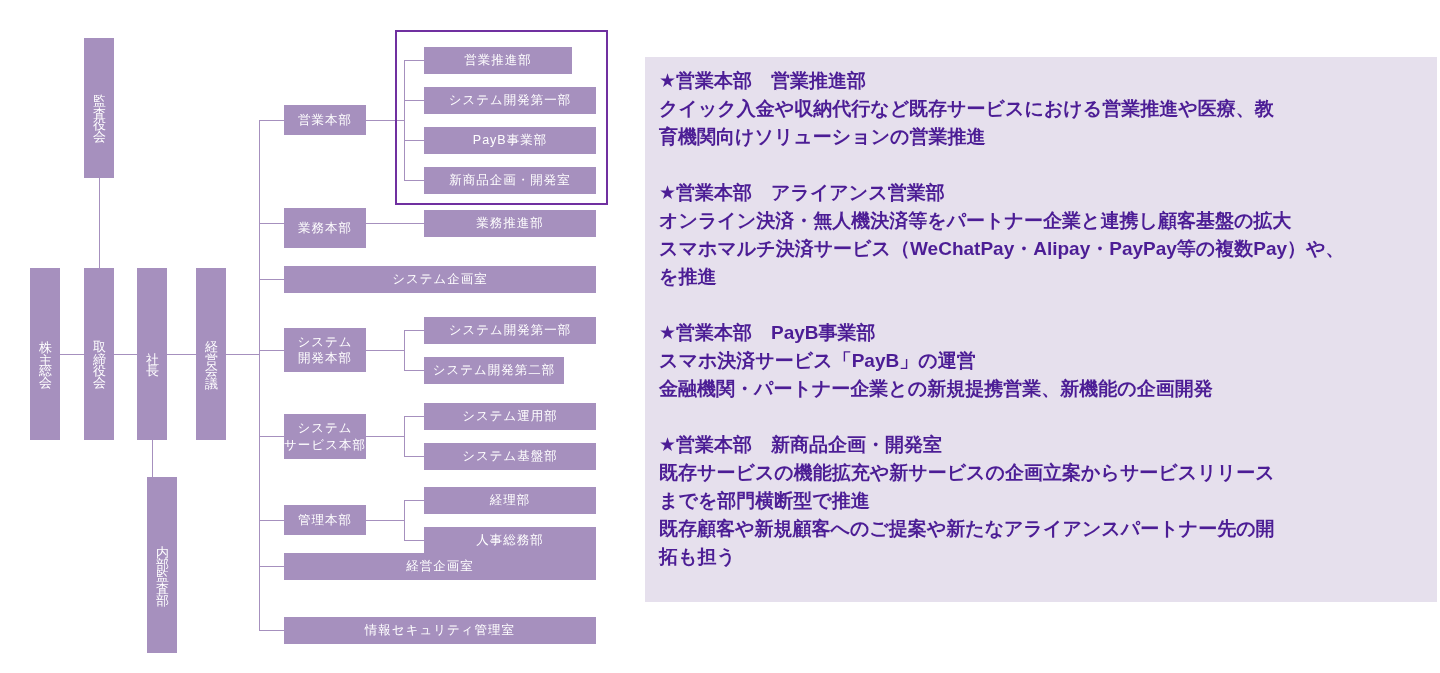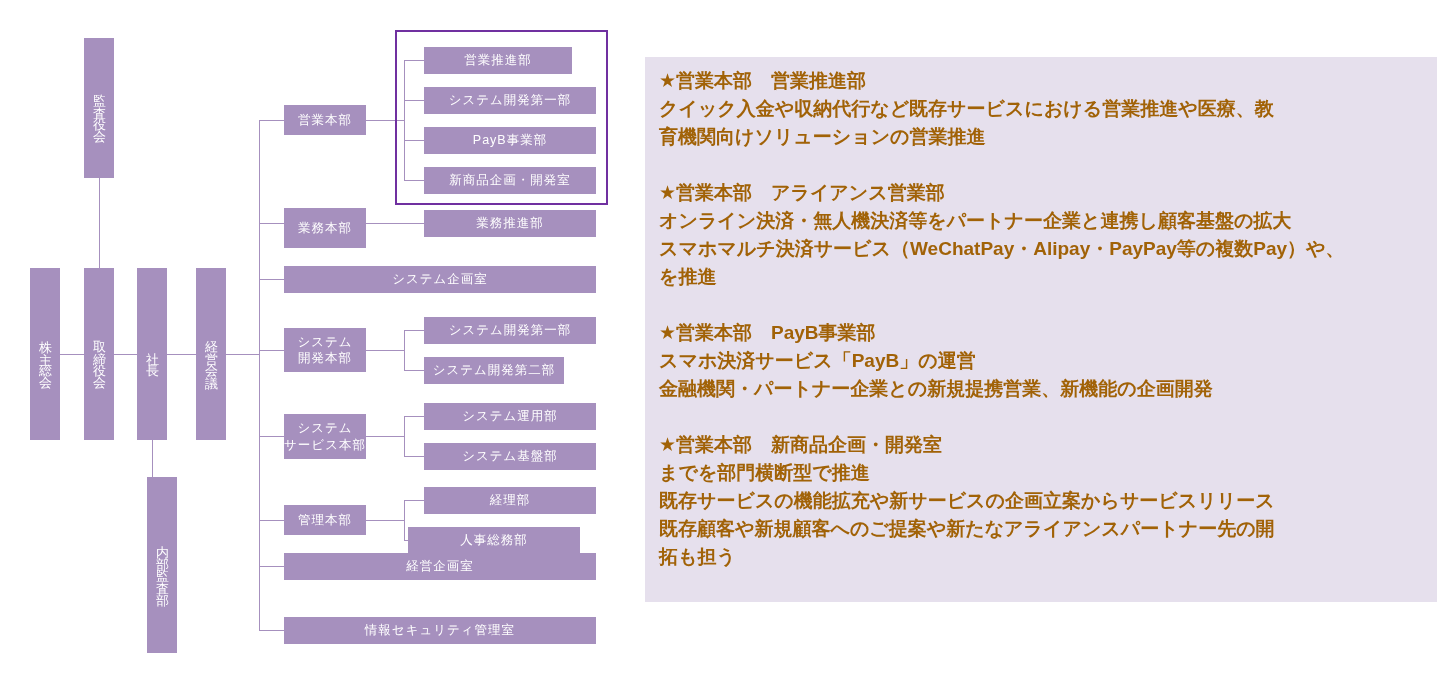--- a/index.html
+++ b/index.html
@@ -18,21 +18,21 @@
           writing-mode:vertical-rl; text-orientation:upright;
           font-size:13px; letter-spacing:12px; }
   
   .line { position:absolute; background:#A690BE; }
   
   .hl { position:absolute; border:2.5px solid #7030A0; background:transparent; }
 
   
   .panel { position:absolute; left:645px; top:57px; width:792px; height:545px;
            background:#E6E0ED; padding:10px 14px; font-weight:bold;
-           font-size:19px; line-height:28px; color:#a16207; }
+           font-size:19px; line-height:28px; color:#4c1d95; }
   .sec + .sec { margin-top:28px; }
   .sec-title, .sec-line { white-space:nowrap; }
 </style>
 </head>
 <body>
 
 <div class="stage">
 
   <div class="line" style="left:99px;top:178px;width:1px;height:90px;"></div>
   <div class="line" style="left:60px;top:354px;width:24px;height:1px;"></div>
@@ -95,21 +95,21 @@
   <div class="hbox" style="left:424px;top:47px;width:148px;height:27px;">営業推進部</div>
   <div class="hbox" style="left:424px;top:87px;width:172px;height:27px;">システム開発第一部</div>
   <div class="hbox" style="left:424px;top:127px;width:172px;height:27px;">PayB事業部</div>
   <div class="hbox" style="left:424px;top:167px;width:172px;height:27px;">新商品企画・開発室</div>
   <div class="hbox" style="left:424px;top:210px;width:172px;height:27px;">業務推進部</div>
   <div class="hbox" style="left:424px;top:317px;width:172px;height:27px;">システム開発第一部</div>
   <div class="hbox" style="left:424px;top:357px;width:140px;height:27px;">システム開発第二部</div>
   <div class="hbox" style="left:424px;top:403px;width:172px;height:27px;">システム運用部</div>
   <div class="hbox" style="left:424px;top:443px;width:172px;height:27px;">システム基盤部</div>
   <div class="hbox" style="left:424px;top:487px;width:172px;height:27px;">経理部</div>
-  <div class="hbox" style="left:408px;top:527px;width:172px;height:27px;">人事総務部</div>
+  <div class="hbox" style="left:424px;top:527px;width:172px;height:27px;">人事総務部</div>
 
   <div class="hl" style="left:395px;top:30px;width:213px;height:175px;"></div>
 
   <div class="panel">
     <div class="sec">
       <div class="sec-title">★営業本部　営業推進部</div>
       <div class="sec-line">クイック入金や収納代行など既存サービスにおける営業推進や医療、教</div>
       <div class="sec-line">育機関向けソリューションの営業推進</div>
     </div>
     <div class="sec">
@@ -118,20 +118,20 @@
       <div class="sec-line">スマホマルチ決済サービス（WeChatPay・Alipay・PayPay等の複数Pay）や、</div>
       <div class="sec-line">を推進</div>
     </div>
     <div class="sec">
       <div class="sec-title">★営業本部　PayB事業部</div>
       <div class="sec-line">スマホ決済サービス「PayB」の運営</div>
       <div class="sec-line">金融機関・パートナー企業との新規提携営業、新機能の企画開発</div>
     </div>
     <div class="sec">
       <div class="sec-title">★営業本部　新商品企画・開発室</div>
+      <div class="sec-line">既存サービスの機能拡充や新サービスの企画立案からサービスリリース</div>
       <div class="sec-line">までを部門横断型で推進</div>
-      <div class="sec-line">既存サービスの機能拡充や新サービスの企画立案からサービスリリース</div>
       <div class="sec-line">既存顧客や新規顧客へのご提案や新たなアライアンスパートナー先の開</div>
       <div class="sec-line">拓も担う</div>
     </div>
   </div>
 
 </div>
 
 </body></html>

